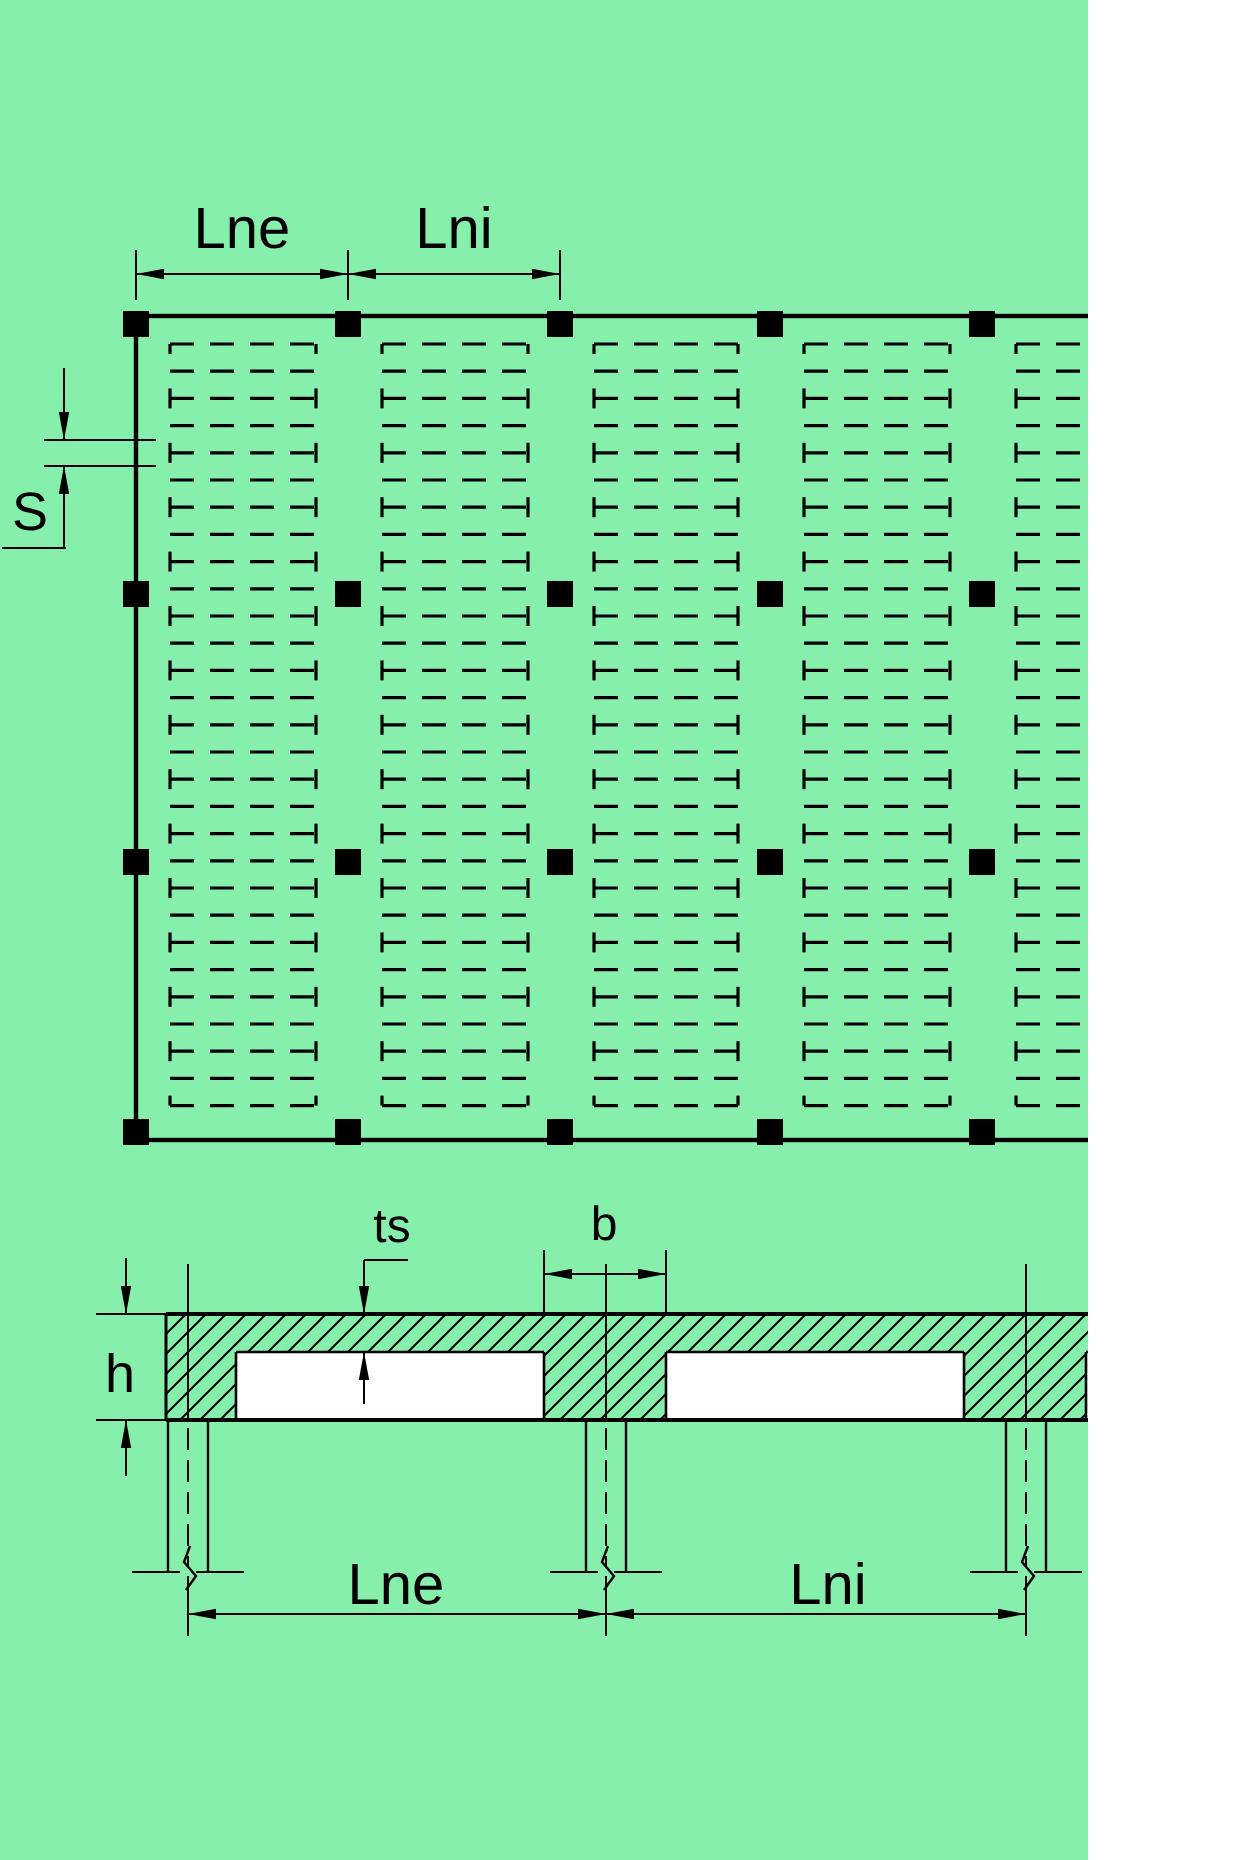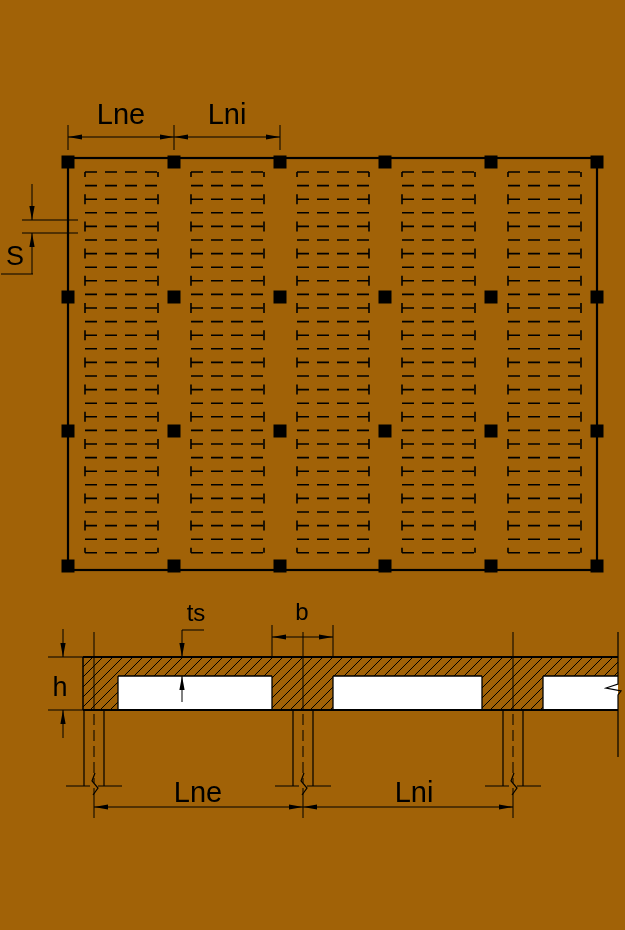--- a/index.html
+++ b/index.html
@@ -1,16 +1,16 @@
 <!DOCTYPE html>
 <html><head>
 <meta charset="utf-8">
 <style>
   html,body{margin:0;padding:0;background:#ffffff;}
-  .canvas{position:relative;width:625px;height:930px;background:#a16207;overflow:hidden;}
+  .canvas{position:relative;width:544px;height:930px;background:#86efac;overflow:hidden;}
   svg text{font-family:"Liberation Sans","DejaVu Sans",sans-serif;fill:#000;}
   .lbl-big{font-size:29px;}
   .lbl-med{font-size:27px;}
   .lbl-sm{font-size:24px;}
 </style>
 </head>
 <body>
 
 <div class="canvas">
   <svg id="drawing-svg" width="625" height="930" viewBox="0 0 625 930">

